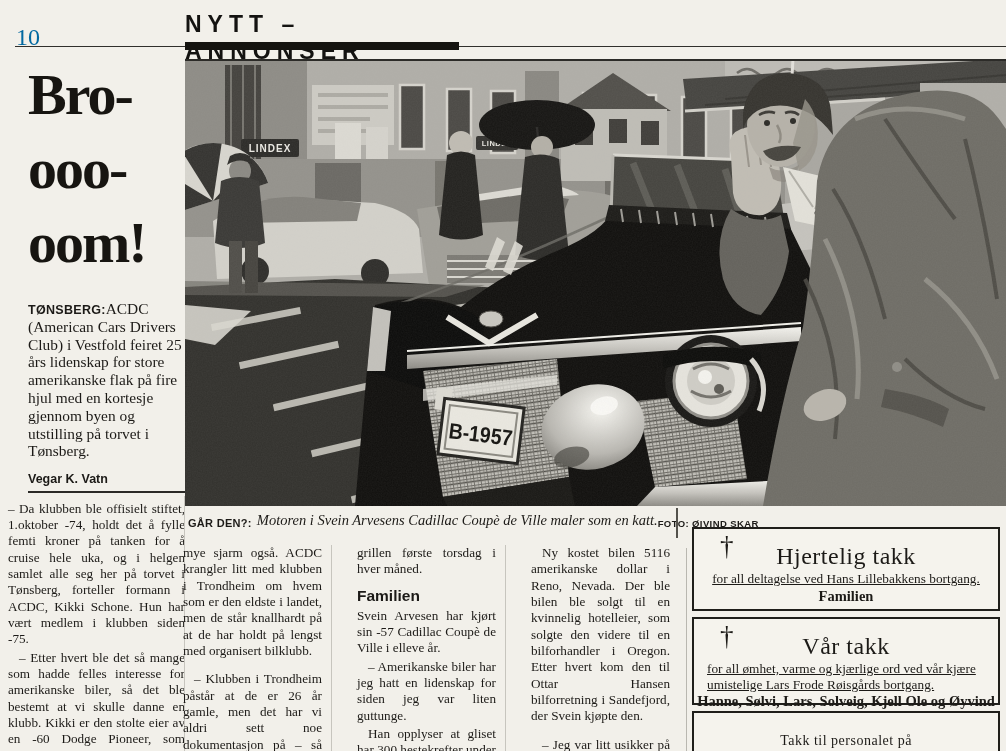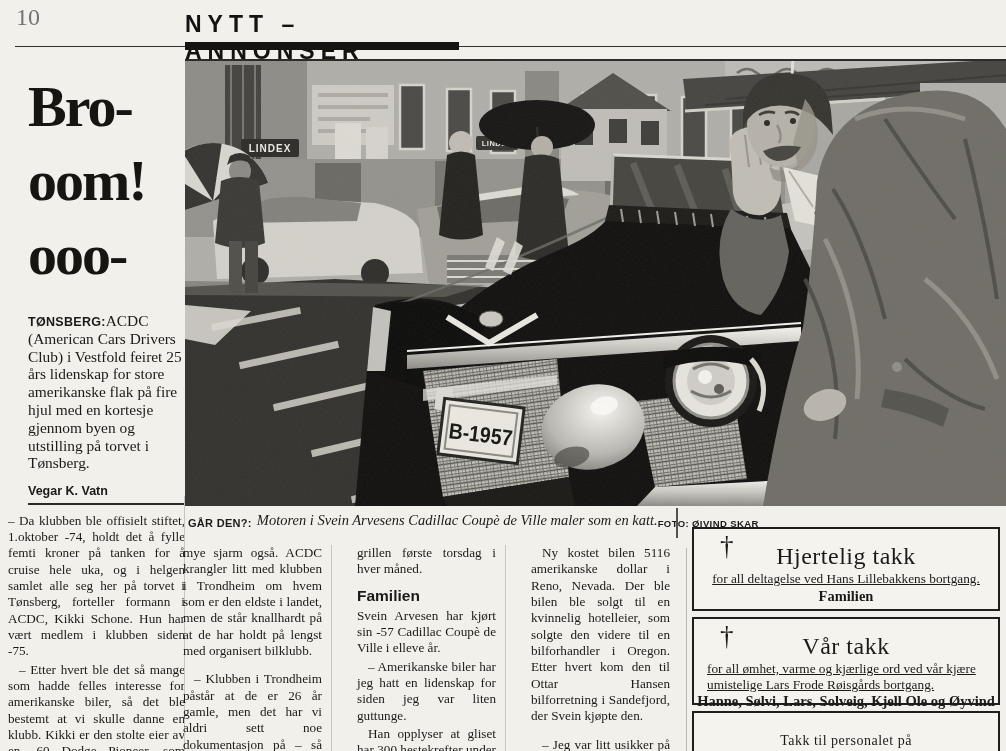--- a/index.html
+++ b/index.html
@@ -1,27 +1,27 @@
 <!DOCTYPE html>
 <html><head>
 <meta charset="utf-8">
 <style>
   html,body{margin:0;padding:0;background:#888;}
   #page{position:relative;width:1006px;height:751px;background:#f2f0ea;overflow:hidden;
         color:#1c1a17;font-family:"Liberation Serif",serif;}
   
-  .pagenum{position:absolute;left:16px;top:4px;font:400 24px "Liberation Serif",serif;color:#737373;}
+  .pagenum{position:absolute;left:16px;top:24px;font:400 24px "Liberation Serif",serif;color:#0369a1;}
   .section-title{position:absolute;left:185px;top:11px;width:274px;
         font:700 23px "Liberation Sans",sans-serif;letter-spacing:6px;color:#141311;}
   .rule-thin{position:absolute;left:15px;width:991px;top:46px;height:1px;background:#31302c;}
   .rule-thick{position:absolute;left:185px;top:42px;width:274px;height:8px;background:#151410;}
   
   .leftcol{position:absolute;left:8px;top:54px;width:177px;}
   .headline{font:700 58px/74px "Liberation Serif",serif;letter-spacing:-2px;color:#171511;
-        padding-left:20px;margin-top:16px;}
+        padding-left:20px;margin-top:4px;}
   .lead{margin:20px 0 0 20px;width:157px;font:400 15.4px/17.8px "Liberation Serif",serif;text-align:left;}
   .lead-tag{font:700 12.5px "Liberation Sans",sans-serif;letter-spacing:.3px;}
   .byline{margin:12px 0 0 20px;font:700 12.5px "Liberation Sans",sans-serif;}
   .byline-rule{margin:5px 0 8px 20px;width:157px;height:1.5px;background:#2b2a27;}
   .body-text{font:400 13.2px/16.35px "Liberation Serif",serif;text-align:justify;}
   .para{margin:0 0 2px 0;}
   .para.ind{text-indent:11px;}
   .para.gap{margin-top:12px;}
   .subhead{font:700 15.5px "Liberation Sans",sans-serif;margin:9px 0 3px 0;}
   
@@ -58,22 +58,22 @@
 <div id="page">
 
   <div class="pagenum">10</div>
   <div class="section-title">NYTT – ANNONSER</div>
   <div class="rule-thin"></div>
   <div class="rule-thick"></div>
 
   <div class="leftcol">
     <div class="headline">
       <div>Bro-</div>
+      <div>ooo-</div>
       <div>oom!</div>
-      <div>ooo-</div>
     </div>
     <div class="lead"><span class="lead-tag">TØNSBERG:</span><span>ACDC (American Cars Drivers Club) i Vestfold feiret 25 års lidenskap for store amerikanske flak på fire hjul med en kortesje gjennom byen og utstilling på torvet i Tønsberg.</span></div>
     <div class="byline">Vegar K. Vatn</div>
     <div class="byline-rule"></div>
     <div class="body-text">
       <p class="para">– Da klubben ble offisielt stiftet, 1.oktober -74, holdt det å fylle femti kroner på tanken for å cruise hele uka, og i helgen samlet alle seg her på torvet i Tønsberg, forteller formann i ACDC, Kikki Schone. Hun har vært medlem i klubben siden -75.</p>
       <p class="para ind">– Etter hvert ble det så mange som hadde felles interesse for amerikanske biler, så det ble bestemt at vi skulle danne en klubb. Kikki er den stolte eier av en -60 Dodge Pioneer, som muligens er den eneste i Norge.</p>
 
     </div>
   </div>

